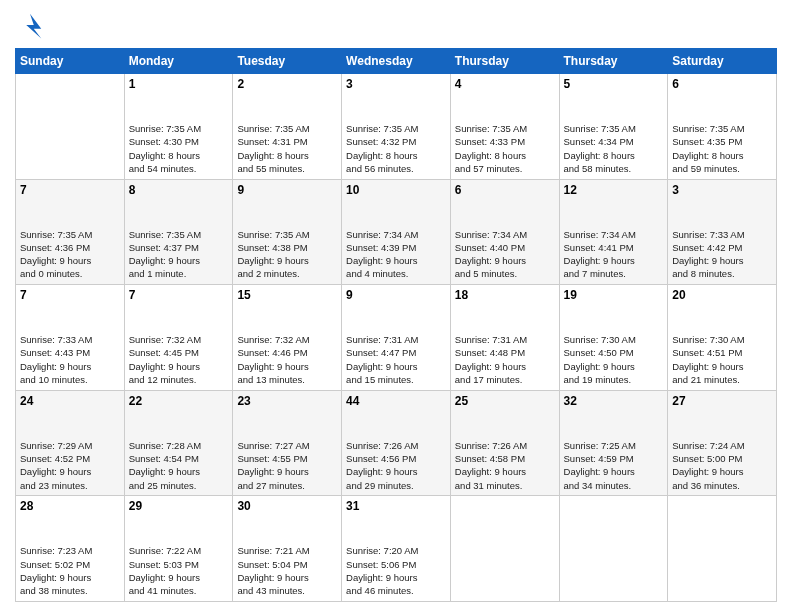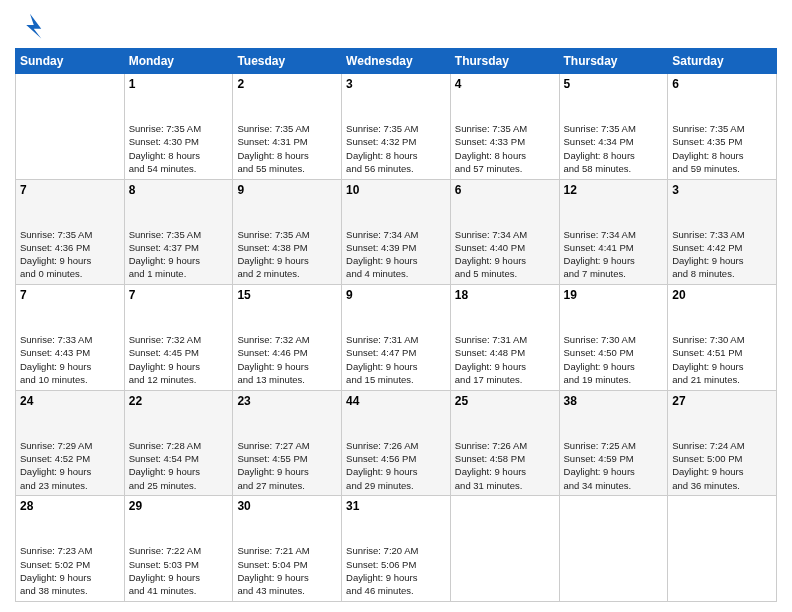--- a/index.html
+++ b/index.html
@@ -229,21 +229,21 @@
           </td>
           <td>
             <span class="day-num">44</span>
             <div class="day-info">Sunrise: 7:26 AM<br>Sunset: 4:56 PM<br>Daylight: 9 hours<br>and 29 minutes.</div>
           </td>
           <td>
             <span class="day-num">25</span>
             <div class="day-info">Sunrise: 7:26 AM<br>Sunset: 4:58 PM<br>Daylight: 9 hours<br>and 31 minutes.</div>
           </td>
           <td>
-            <span class="day-num">38</span>
+            <span class="day-num">32</span>
             <div class="day-info">Sunrise: 7:25 AM<br>Sunset: 4:59 PM<br>Daylight: 9 hours<br>and 34 minutes.</div>
           </td>
           <td>
             <span class="day-num">27</span>
             <div class="day-info">Sunrise: 7:24 AM<br>Sunset: 5:00 PM<br>Daylight: 9 hours<br>and 36 minutes.</div>
           </td>
         </tr>
         <tr>
           <td>
             <span class="day-num">28</span>

